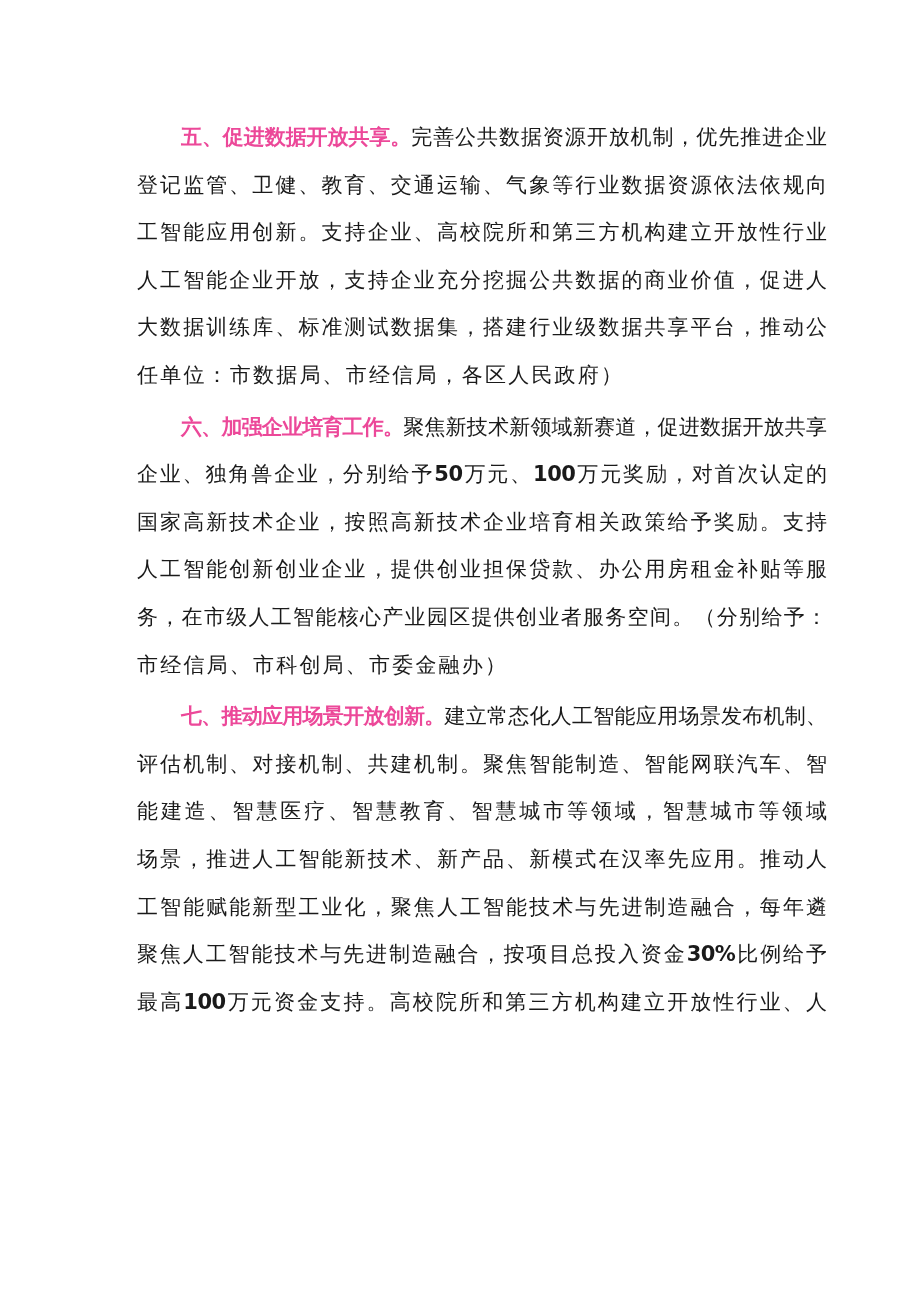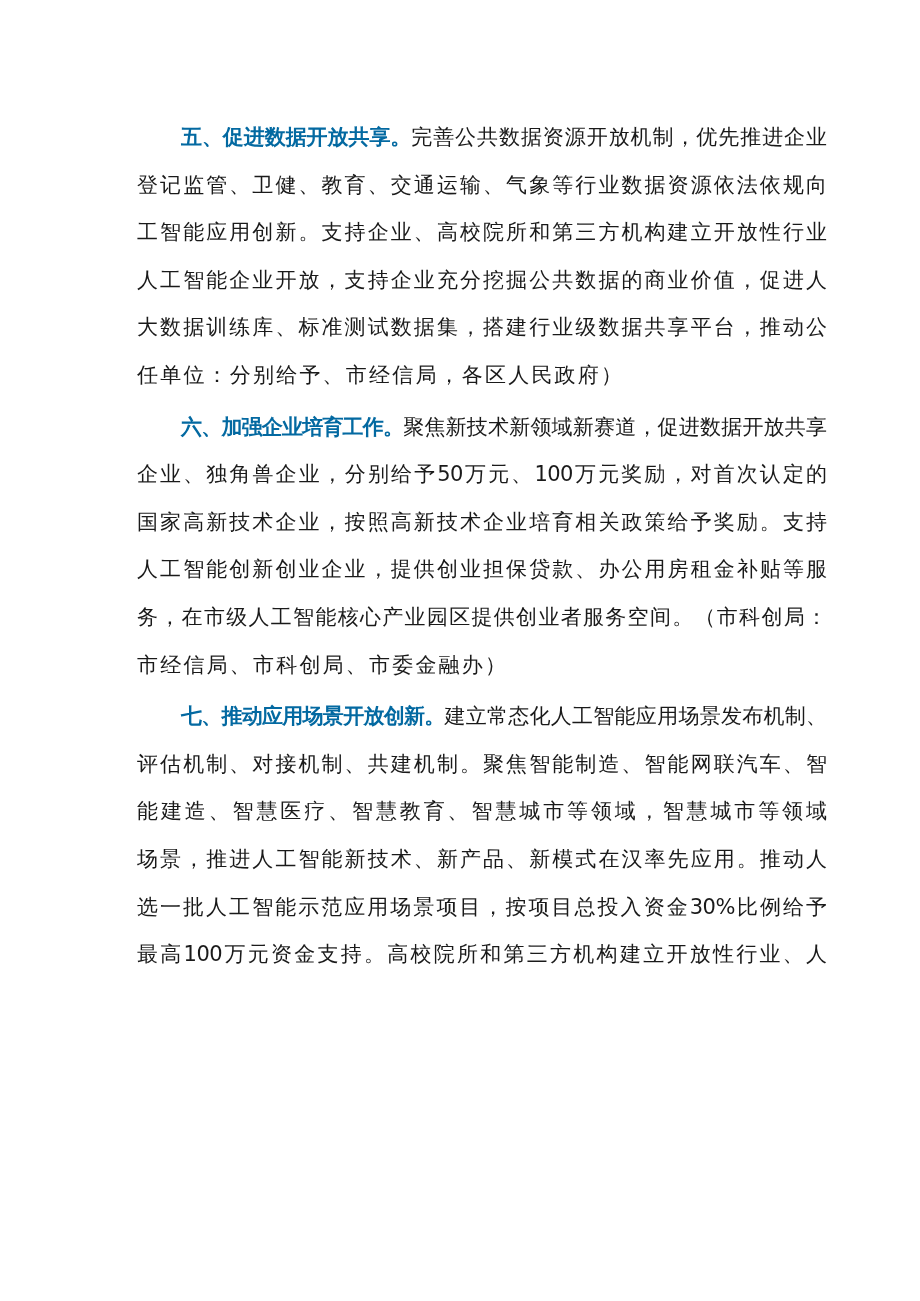--- a/index.html
+++ b/index.html
@@ -37,52 +37,53 @@
   .line.last {
     text-align-last: left;
     letter-spacing: 2.2px;
   }
   .line.first {
     padding-left: 44px;
   }
   .heading {
     font-weight: bold;
     letter-spacing: -1px;
-    color: #0369a1;
+    color: #ec4899;
   }
   .num {
-    font-weight: normal;
+    font-weight: bold;
     letter-spacing: -0.5px;
   }
 </style>
 </head>
 <body>
 
 <div class="page">
 
   <div class="para">
     <span class="line first"><span class="heading">五、促进数据开放共享。</span><span>完善公共数据资源开放机制，优先推进企业</span></span>
     <span class="line">登记监管、卫健、教育、交通运输、气象等行业数据资源依法依规向</span>
     <span class="line">工智能应用创新。支持企业、高校院所和第三方机构建立开放性行业</span>
     <span class="line">人工智能企业开放，支持企业充分挖掘公共数据的商业价值，促进人</span>
     <span class="line">大数据训练库、标准测试数据集，搭建行业级数据共享平台，推动公</span>
-    <span class="line last">任单位：分别给予、市经信局，各区人民政府）</span>
+    <span class="line last">任单位：市数据局、市经信局，各区人民政府）</span>
   </div>
 
   <div class="para">
     <span class="line first"><span class="heading">六、加强企业培育工作。</span><span>聚焦新技术新领域新赛道，促进数据开放共享</span></span>
     <span class="line"><span>企业、独角兽企业，分别给予</span><span class="num">50</span><span>万元、</span><span class="num">100</span><span>万元奖励，对首次认定的</span></span>
     <span class="line">国家高新技术企业，按照高新技术企业培育相关政策给予奖励。支持</span>
     <span class="line">人工智能创新创业企业，提供创业担保贷款、办公用房租金补贴等服</span>
-    <span class="line">务，在市级人工智能核心产业园区提供创业者服务空间。（市科创局：</span>
+    <span class="line">务，在市级人工智能核心产业园区提供创业者服务空间。（分别给予：</span>
     <span class="line last">市经信局、市科创局、市委金融办）</span>
   </div>
 
   <div class="para">
     <span class="line first"><span class="heading">七、推动应用场景开放创新。</span><span>建立常态化人工智能应用场景发布机制、</span></span>
     <span class="line">评估机制、对接机制、共建机制。聚焦智能制造、智能网联汽车、智</span>
     <span class="line">能建造、智慧医疗、智慧教育、智慧城市等领域，智慧城市等领域</span>
     <span class="line">场景，推进人工智能新技术、新产品、新模式在汉率先应用。推动人</span>
-    <span class="line"><span>选一批人工智能示范应用场景项目，按项目总投入资金</span><span class="num">30%</span><span>比例给予</span></span>
+    <span class="line">工智能赋能新型工业化，聚焦人工智能技术与先进制造融合，每年遴</span>
+    <span class="line"><span>聚焦人工智能技术与先进制造融合，按项目总投入资金</span><span class="num">30%</span><span>比例给予</span></span>
     <span class="line"><span>最高</span><span class="num">100</span><span>万元资金支持。高校院所和第三方机构建立开放性行业、人</span></span>
   </div>
 
 </div>
 
 </body></html>

